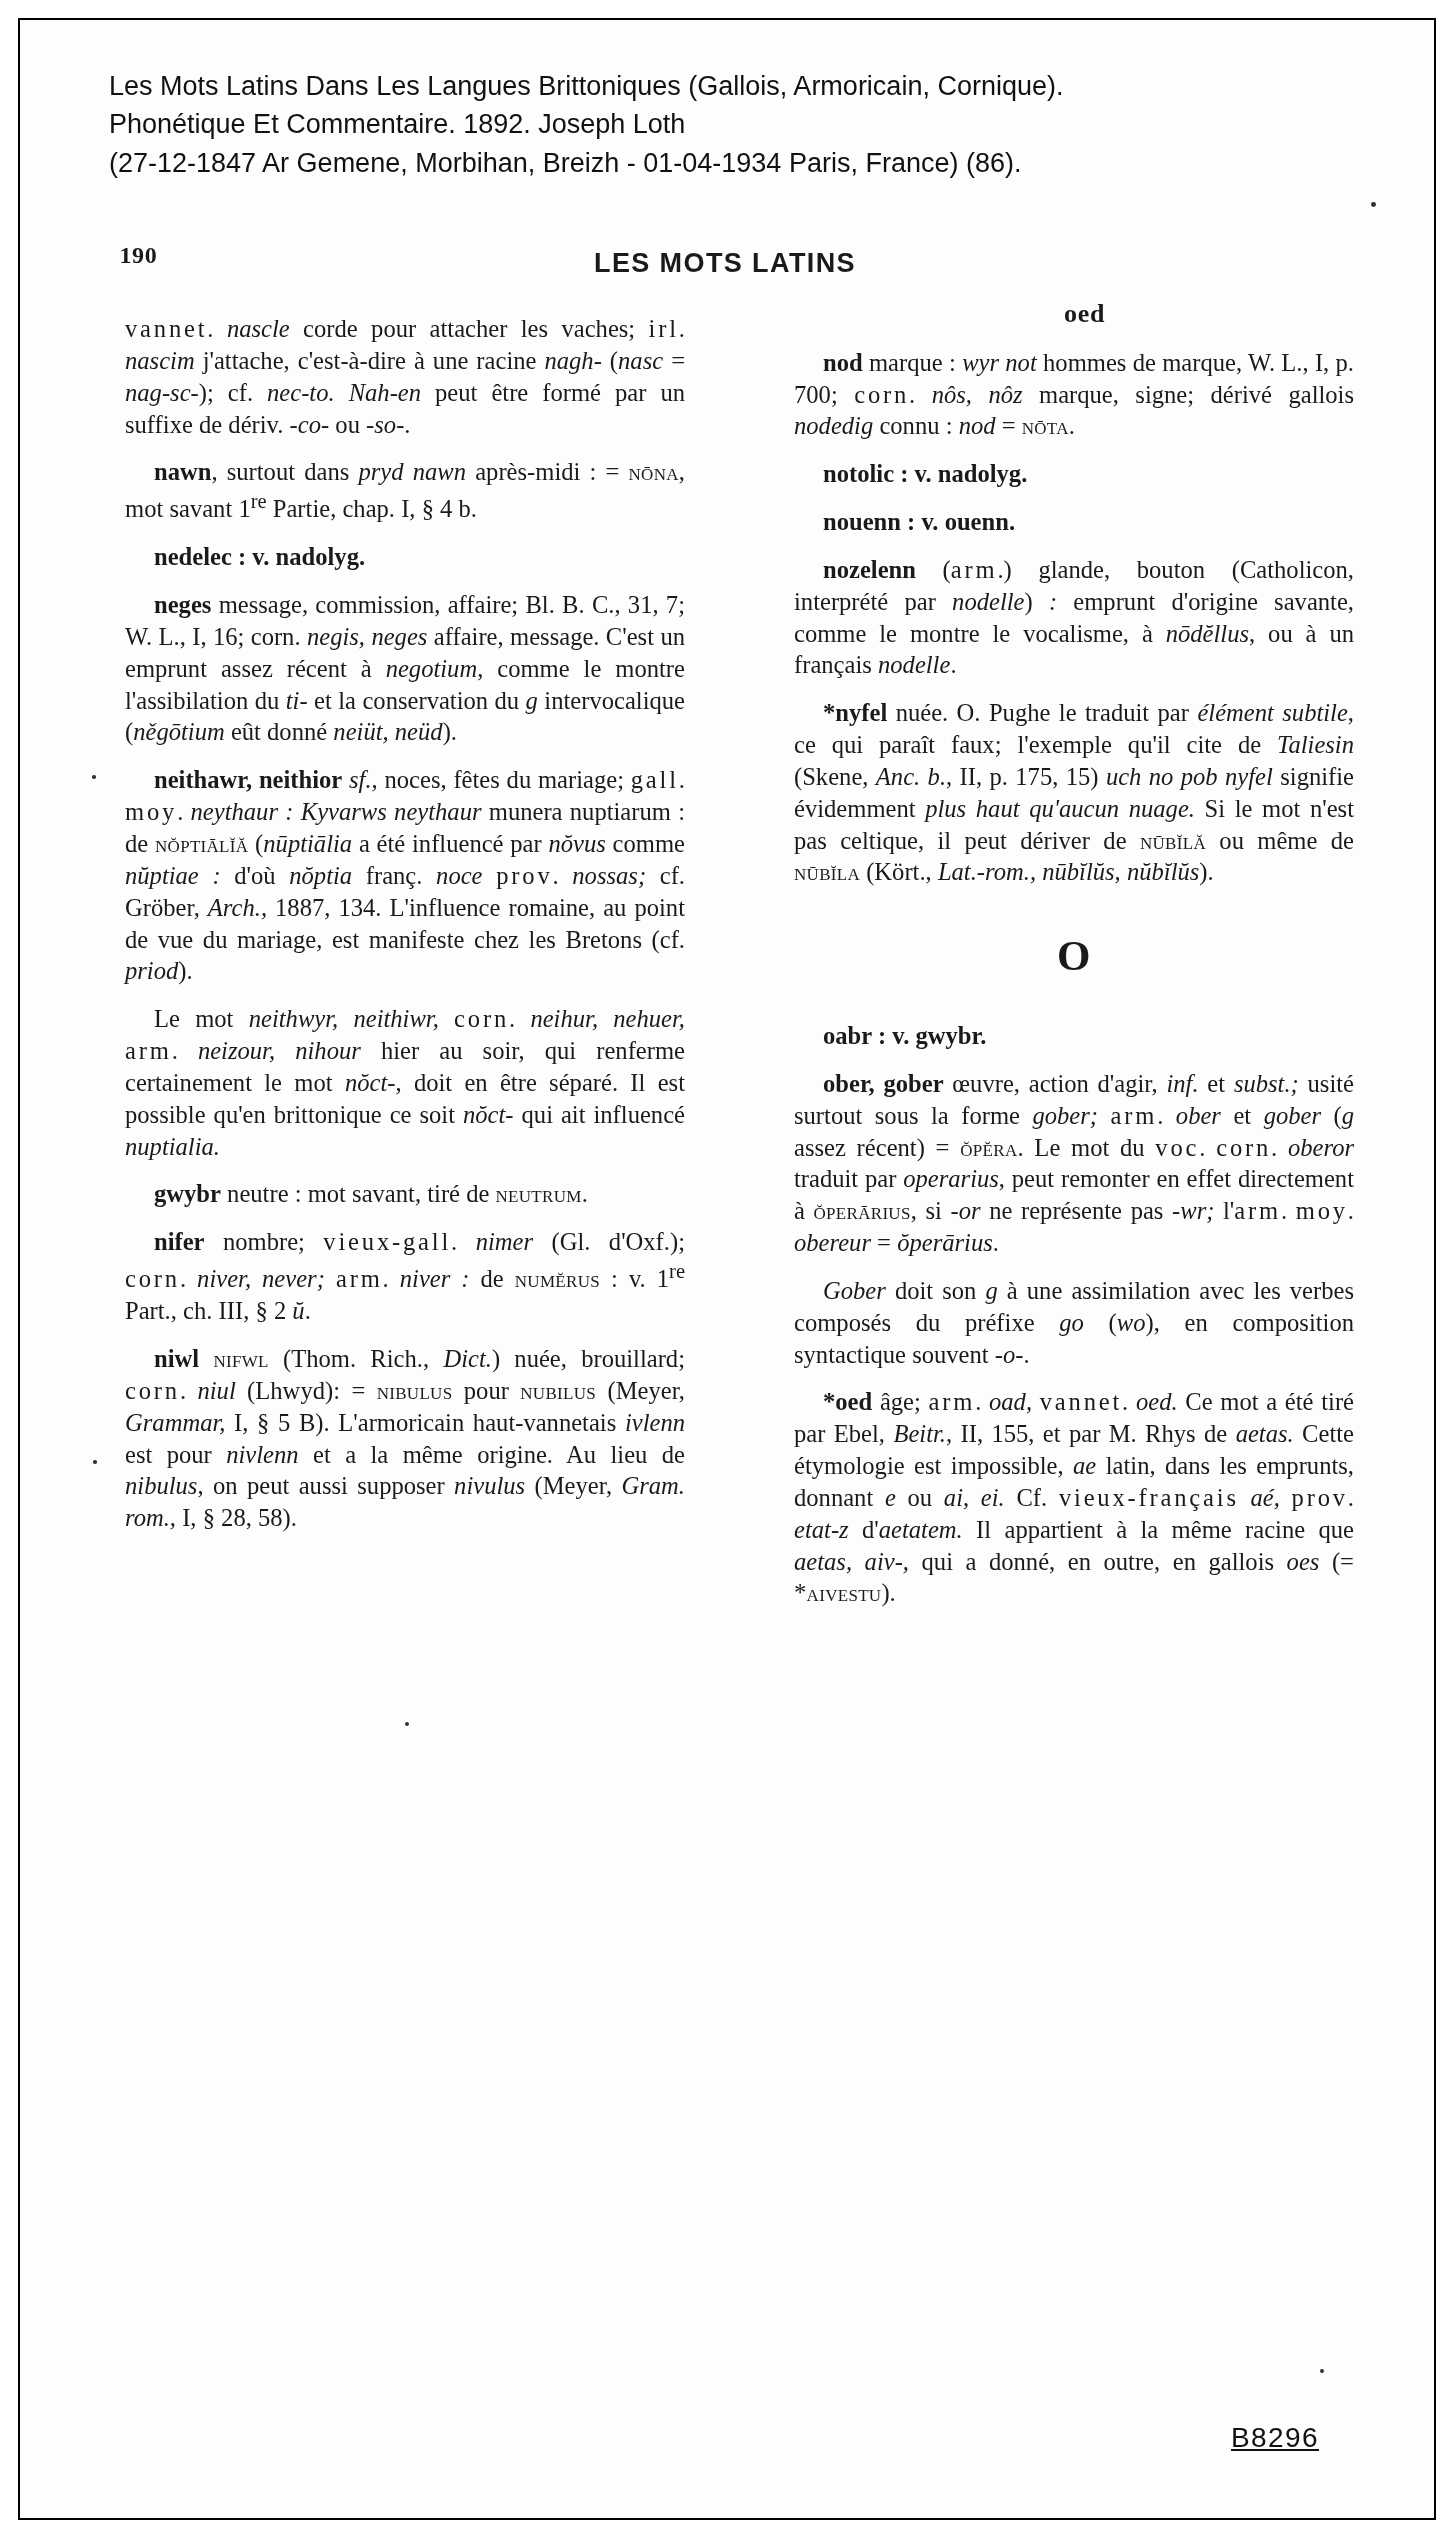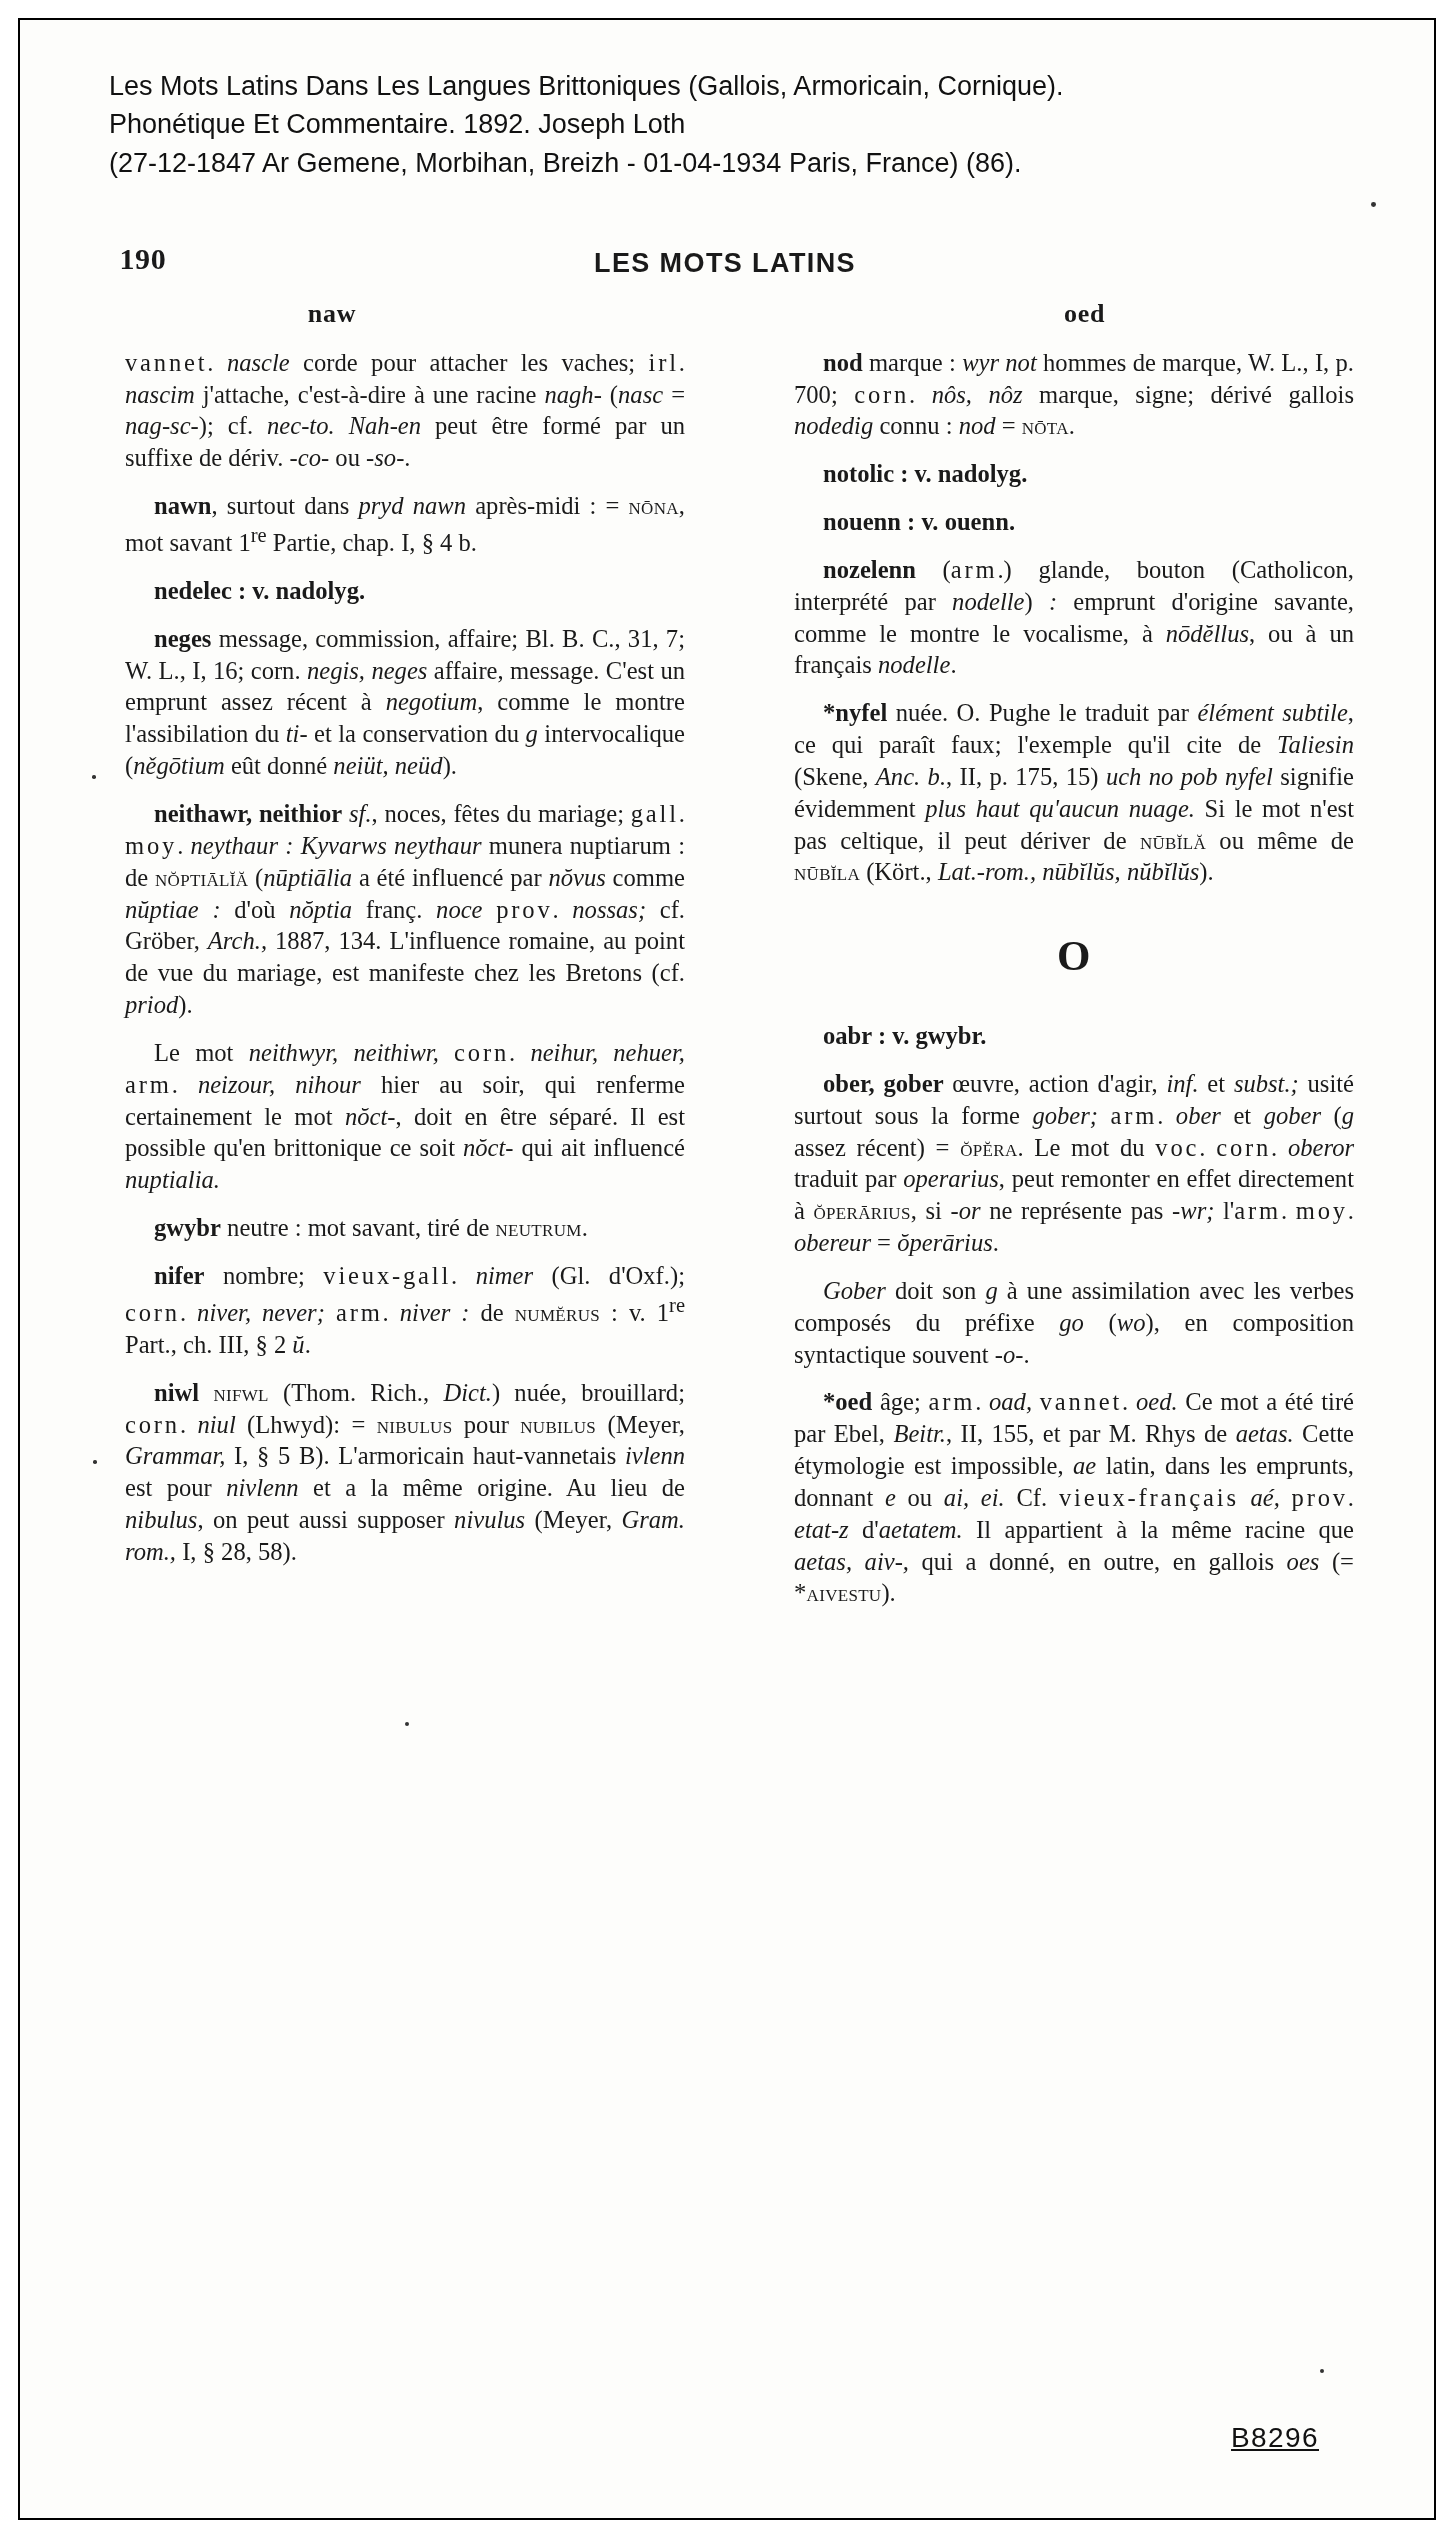--- a/index.html
+++ b/index.html
@@ -49,21 +49,21 @@
     top: 222px;
     width: 1247px;
     height: 42px;
   }
   .folio {
     position: absolute;
     left: 10.4px;
     top: 0;
     font-family: "Liberation Serif", serif;
     font-weight: bold;
-    font-size: 30px;
+    font-size: 24px;
     letter-spacing: 0.7px;
   }
   .running-head {
     position: absolute;
     left: 485px;
     top: 5.5px;
     font-family: "Liberation Sans", sans-serif;
     font-weight: bold;
     font-size: 27px;
     letter-spacing: 1.4px;
@@ -157,21 +157,20 @@
     </div>
 
     <div class="folio-row">
       <span class="folio">190</span>
       <span class="running-head">LES MOTS LATINS</span>
     </div>
 
     <div class="columns">
 
       <div class="col col-left">
-        <div class="col-head left-head">naw</div>
 
         <p class="e noind"><span class="sp">vannet</span>. <i>nascle</i> corde pour attacher les vaches; <span class="sp">irl</span>. <i>nascim</i> j'attache, c'est-à-dire à une racine <i>nagh-</i> (<i>nasc</i> = <i>nag-sc-</i>); cf. <i>nec-to. Nah-en</i> peut être formé par un suffixe de dériv. <i>-co-</i> ou <i>-so-</i>.</p>
 
         <p class="e"><span class="hw">nawn</span>, surtout dans <i>pryd nawn</i> après-midi : = <span class="sc">nōna</span>, mot savant 1<sup>re</sup> Partie, chap. I, § 4 b.</p>
 
         <p class="e"><span class="hw">nedelec : v. nadolyg.</span></p>
 
         <p class="e"><span class="hw">neges</span> message, commission, affaire; Bl. B. C., 31, 7; W. L., I, 16; corn. <i>negis, neges</i> affaire, message. C'est un emprunt assez récent à <i>negotium</i>, comme le montre l'assibilation du <i>ti-</i> et la conservation du <i>g</i> intervocalique (<i>něgōtium</i> eût donné <i>neiüt, neüd</i>).</p>
 
         <p class="e"><span class="hw">neithawr, neithior</span> <i>sf.</i>, noces, fêtes du mariage; <span class="sp">gall</span>. <span class="sp">moy</span>. <i>neythaur : Kyvarws neythaur</i> munera nuptiarum : de <span class="sc">nŏptiālĭă</span> (<i>nūptiālia</i> a été influencé par <i>nŏvus</i> comme <i>nŭptiae :</i> d'où <i>nŏptia</i> franç. <i>noce</i> <span class="sp">prov</span>. <i>nossas;</i> cf. Gröber, <i>Arch.,</i> 1887, 134. L'influence romaine, au point de vue du mariage, est manifeste chez les Bretons (cf. <i>priod</i>).</p>

